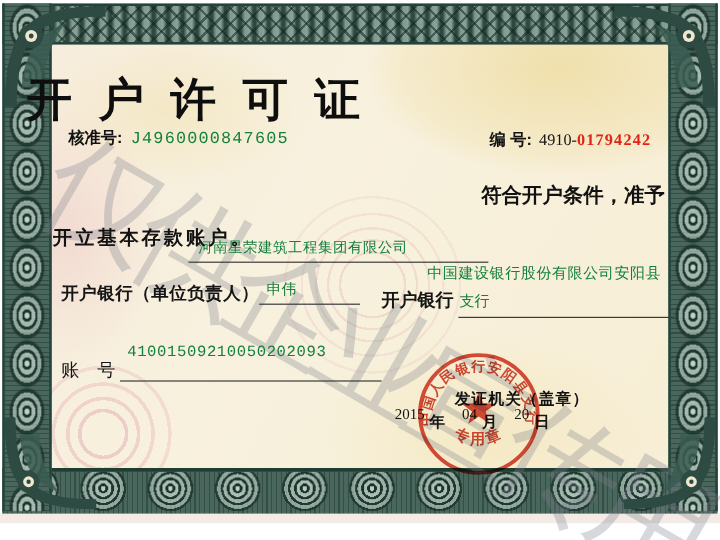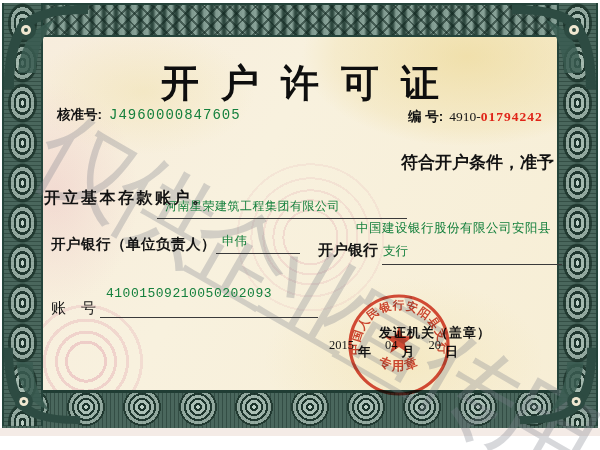--- a/index.html
+++ b/index.html
@@ -53,21 +53,21 @@
 
   
   .watermark{position:absolute;left:78px;top:86px;z-index:2;white-space:nowrap;pointer-events:none;
     font-family:"Liberation Serif",serif;font-size:100px;letter-spacing:-12px;color:#7d818c;opacity:.30;
     transform:rotate(30deg);transform-origin:0 0;}
 
   
   .txt{position:absolute;z-index:4;}
   .serif{font-family:Liberation Mono, monospace;color:#15803d;}
   .bold{font-weight:bold;color:#121212;}
-  .title{left:0;right:0;top:58px;text-align:center;font-size:38px;font-weight:bold;
+  .title{left:0;right:0;top:58px;font-size:38px;font-weight:bold;
          letter-spacing:22px;padding-left:22px;color:#0e0e0e;font-family:"Liberation Serif",serif;}
   .approval{left:57px;top:106px;font-size:13.5px;}
   .approval .val{font-size:14px;letter-spacing:1px;margin-left:7px;}
   .serial{left:408px;top:108px;font-size:13.5px;}
   .serial .pre{font-family:"Liberation Serif",serif;margin-left:6px;}
   .serial .num{color:#e02418;font-family:"Liberation Serif",serif;font-weight:bold;letter-spacing:1px;}
   .reviewed{left:94px;top:151px;font-size:17px;}
   .company{left:157px;top:144px;width:242px;height:26px;line-height:30px;border-bottom:1px solid #3a3a3a;
            font-size:12px;letter-spacing:.5px;padding-left:8px;overflow:hidden;margin-top:48px;}
   .qualify{left:401px;top:151px;font-size:17px;}

